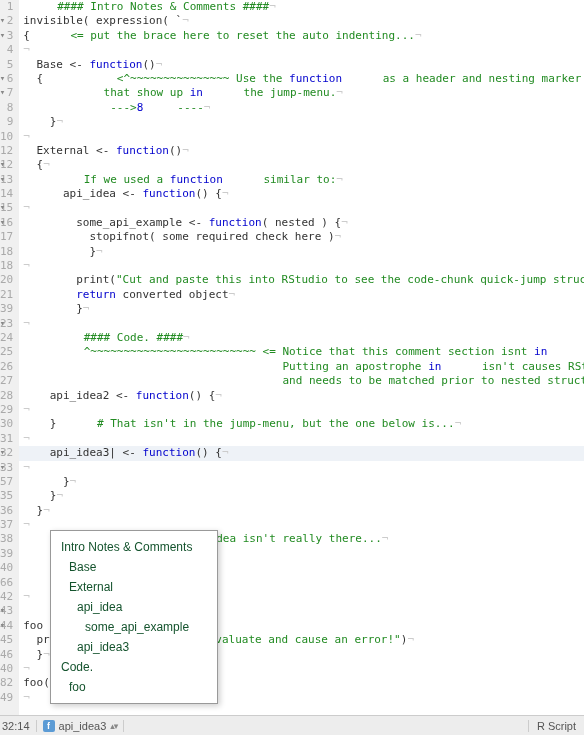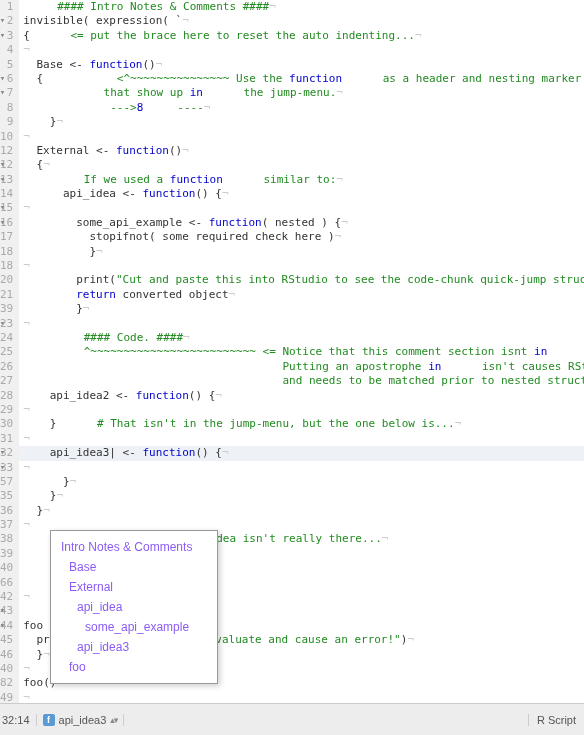--- a/index.html
+++ b/index.html
@@ -53,34 +53,34 @@
 .jumpmenu {
   position: absolute;
   left: 50px;
   top: 530px;
   width: 168px;
   background: #fff;
   border: 1px solid #999;
   box-shadow: 2px 2px 6px rgba(0,0,0,0.2);
   font-family: "Segoe UI", Arial, sans-serif;
   font-size: 12px;
-  color: #8b5cf6;
+  color: #14532d;
   padding: 6px 0;
 }
 .jumpmenu .item { padding: 3px 10px; cursor: pointer; }
 .jumpmenu .i1 { padding-left: 18px; }
 .jumpmenu .i2 { padding-left: 26px; }
 .jumpmenu .i3 { padding-left: 34px; }
 
 .statusbar {
   position: absolute;
   bottom: 0;
   left: 0;
   right: 0;
-  height: 32px;
+  height: 20px;
   background: #ededed;
   border-top: 1px solid #ccc;
   display: flex;
   align-items: center;
   font-family: "Segoe UI", Arial, sans-serif;
   font-size: 11px;
   color: #555;
 }
 .statusbar .pos { padding: 0 6px 0 2px; }
 .statusbar .fnbox {
@@ -164,20 +164,21 @@
   <div class="code" id="code"><div class="row"><span class="c-comment">#### Intro Notes &amp; Comments ####</span><span class="nl">¬</span></div><div class="row"><span>invisible</span><span class="c-op">( </span><span>expression</span><span class="c-op">( `</span><span class="nl">¬</span></div><div class="row"><span class="c-op">{ </span><span class="c-comment">&lt;= put the brace here to reset the auto indenting...</span><span class="nl">¬</span></div><div class="row"><span class="nl">¬</span></div><div class="row"><span>  Base </span><span class="c-op">&lt;- </span><span class="c-kw">function</span><span class="c-op">()</span><span class="nl">¬</span></div><div class="row"><span class="c-op">  {</span><span class="c-comment">      &lt;^~~~~~~~~~~~~~~~ Use the </span><span class="c-kw">function</span><span class="c-comment"> as a header and nesting marker </span><span class="c-kw">for</span><span class="c-comment"> the comments</span></div><div class="row"><span class="c-comment">       that show up </span><span class="c-kw">in</span><span class="c-comment"> the jump-menu.</span><span class="nl">¬</span></div><div class="row"><span class="c-comment">        ---&gt;</span><span class="c-num">8</span><span class="c-comment">----</span><span class="nl">¬</span></div><div class="row"><span class="c-op">    }</span><span class="nl">¬</span></div><div class="row"><span class="nl">¬</span></div><div class="row"><span>  External </span><span class="c-op">&lt;- </span><span class="c-kw">function</span><span class="c-op">()</span><span class="nl">¬</span></div><div class="row"><span class="c-op">  {</span><span class="nl">¬</span></div><div class="row"><span class="c-comment">    If we used a </span><span class="c-kw">function</span><span class="c-comment"> similar to:</span><span class="nl">¬</span></div><div class="row"><span>      api_idea </span><span class="c-op">&lt;- </span><span class="c-kw">function</span><span class="c-op">() {</span><span class="nl">¬</span></div><div class="row"><span class="nl">¬</span></div><div class="row"><span>        some_api_example </span><span class="c-op">&lt;- </span><span class="c-kw">function</span><span class="c-op">( </span><span>nested</span><span class="c-op"> ) {</span><span class="nl">¬</span></div><div class="row"><span>          stopifnot</span><span class="c-op">( </span><span>some required check here</span><span class="c-op"> )</span><span class="nl">¬</span></div><div class="row"><span class="c-op">          }</span><span class="nl">¬</span></div><div class="row"><span class="nl">¬</span></div><div class="row"><span>        print</span><span class="c-op">(</span><span class="c-str">"Cut and paste this into RStudio to see the code-chunk quick-jump structure."</span></div><div class="row"><span>        </span><span class="c-kw">return</span><span> converted object</span><span class="nl">¬</span></div><div class="row"><span class="c-op">        }</span><span class="nl">¬</span></div><div class="row"><span class="nl">¬</span></div><div class="row"><span class="c-comment">    #### Code. ####</span><span class="nl">¬</span></div><div class="row"><span class="c-comment">    ^~~~~~~~~~~~~~~~~~~~~~~~~~ &lt;= Notice that this comment section isnt </span><span class="c-kw">in</span><span class="c-comment"> the jump menu!</span></div><div class="row"><span class="c-comment">                                  Putting an apostrophe </span><span class="c-kw">in</span><span class="c-comment"> isn't causes RStudio to parse as text</span></div><div class="row"><span class="c-comment">                                  and needs to be matched prior to nested structure working again.</span></div><div class="row"><span>    api_idea2 </span><span class="c-op">&lt;- </span><span class="c-kw">function</span><span class="c-op">() {</span><span class="nl">¬</span></div><div class="row"><span class="nl">¬</span></div><div class="row"><span class="c-op">    } </span><span class="c-comment"># That isn't in the jump-menu, but the one below is...</span><span class="nl">¬</span></div><div class="row"><span class="nl">¬</span></div><div class="row hl"><span>    api_idea3</span><span class="c-op">| &lt;- </span><span class="c-kw">function</span><span class="c-op">() {</span><span class="nl">¬</span></div><div class="row"><span class="nl">¬</span></div><div class="row"><span class="c-op">      }</span><span class="nl">¬</span></div><div class="row"><span class="c-op">    }</span><span class="nl">¬</span></div><div class="row"><span class="c-op">  }</span><span class="nl">¬</span></div><div class="row"><span class="nl">¬</span></div><div class="row"><span class="c-comment">    # Just to show api_idea isn't really there...</span><span class="nl">¬</span></div><div class="row"><span>    print</span><span class="c-op">( </span><span>api_idea</span><span class="c-op"> )</span><span class="nl">¬</span></div><div class="row"><span class="c-op">    }`) )</span><span class="nl">¬</span></div><div class="row"><span class="c-comment">####</span><span class="nl">¬</span></div><div class="row"><span class="nl">¬</span></div><div class="row"><span class="c-comment">#### Code. ####</span><span class="nl">¬</span></div><div class="row"><span>foo </span><span class="c-op">&lt;- </span><span class="c-kw">function</span><span class="c-op">() {</span><span class="nl">¬</span></div><div class="row"><span>  print</span><span class="c-op">( </span><span class="c-str">"The above did not evaluate and cause an error!"</span><span class="c-op">)</span><span class="nl">¬</span></div><div class="row"><span class="c-op">  }</span><span class="nl">¬</span></div><div class="row"><span class="nl">¬</span></div><div class="row"><span>foo</span><span class="c-op">()</span><span class="nl">¬</span></div><div class="row"><span class="nl">¬</span></div></div>
 </div>
 
 <div class="jumpmenu" id="jumpmenu">
     <div class="item i0">Intro Notes &amp; Comments</div>
     <div class="item i1">Base</div>
     <div class="item i1">External</div>
     <div class="item i2">api_idea</div>
     <div class="item i3">some_api_example</div>
     <div class="item i2">api_idea3</div>
+    <div class="item i0">Code.</div>
     <div class="item i1">foo</div>
   </div>
 
 <div class="statusbar">
   <span class="pos">32:14</span>
   <span class="fnbox">
     <span class="fnicon">f</span>
     <span>api_idea3</span>
     <span class="updown">▴▾</span>
   </span>

